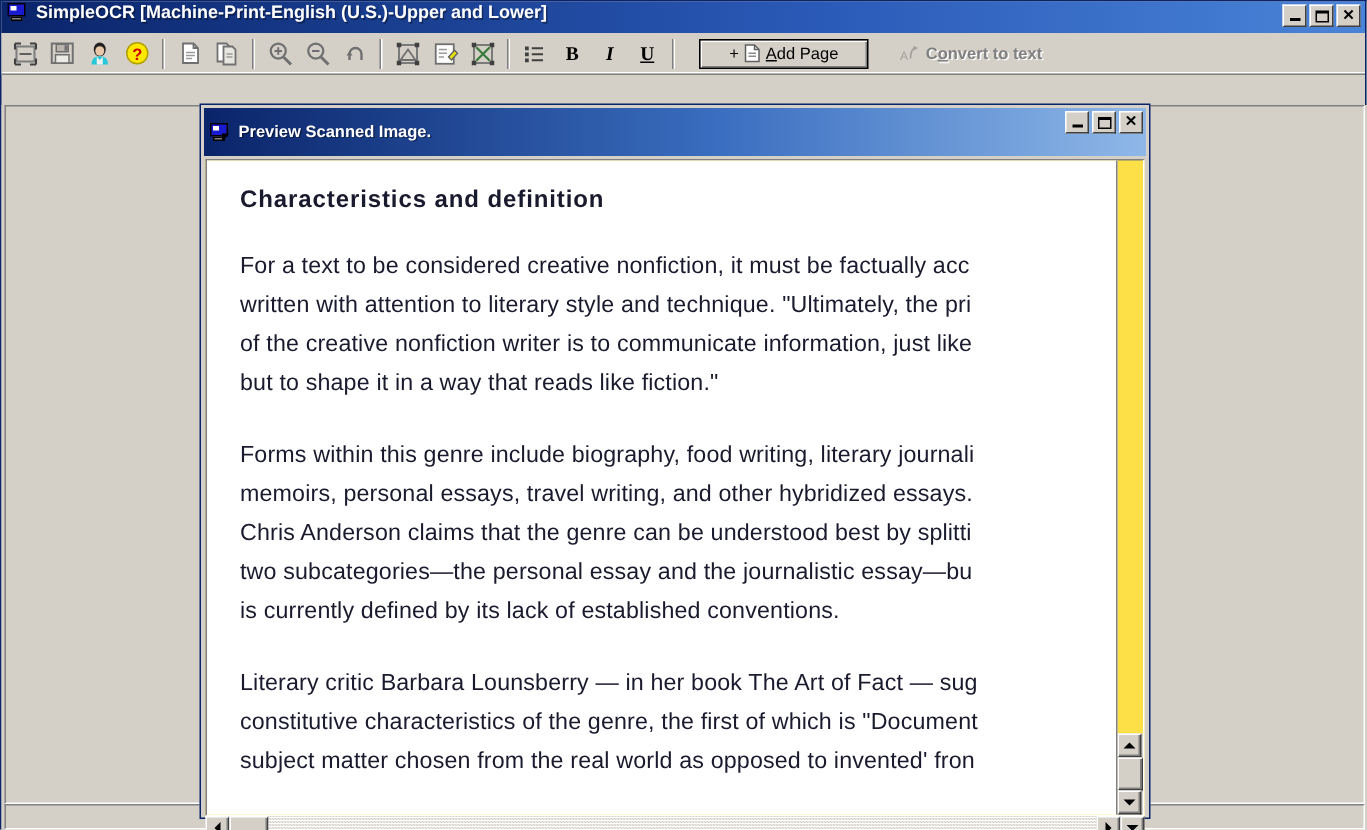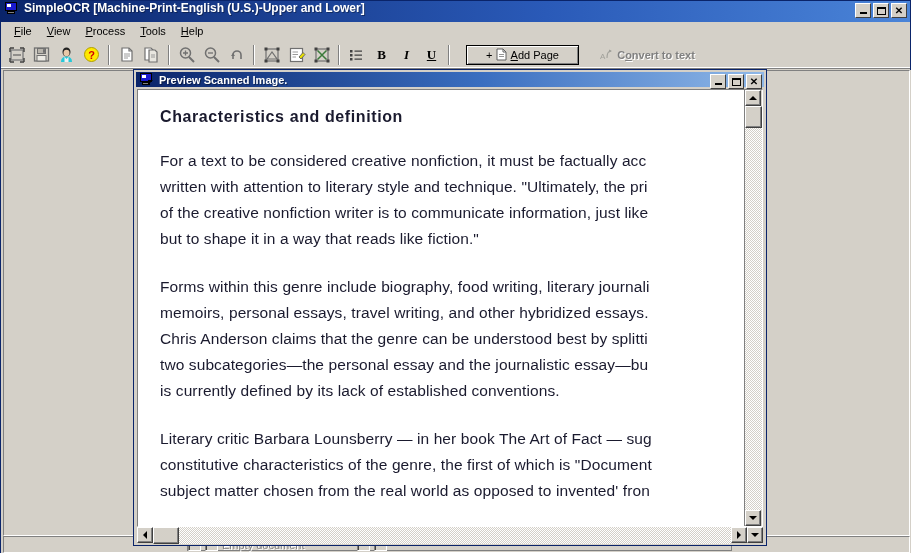--- a/index.html
+++ b/index.html
@@ -199,21 +199,21 @@
   .dialog {
     position: absolute;
     left: 133px; top: 69px;
     width: 634px; height: 477px;
     background: #d4d0c8;
     border: 1px solid #0a246a;
     z-index: 10;
     display: flex; flex-direction: column;
   }
   .dlg-titlebar {
-    height: 15px;
+    height: 32px;
     margin: 2px 2px 0 2px;
     background: linear-gradient(to right, #0a246a 0%, #3a6ec0 55%, #8fb8e8 100%);
     display: flex; align-items: center;
     padding-left: 2px;
     position: relative;
     flex: 0 0 auto;
   }
   .dlg-title-text {
     color: #fff; font-size: 11px; font-weight: bold;
     white-space: nowrap;
@@ -227,22 +227,23 @@
     position: relative;
     display: flex; flex-direction: column;
   }
   .preview-frame {
     flex: 1 1 auto;
     position: relative;
     border-top: 1px solid #808080;
     border-left: 1px solid #808080;
     border-right: 1px solid #fff;
     border-bottom: 1px solid #fff;
-    background: #eab308;
+    background: #fde047;
     display: flex;
+    align-items: flex-end;
   }
   .preview-canvas {
     flex: 1 1 auto;
     background: #ffffff;
     overflow: hidden;
     position: relative;
     border-right: 1px solid #808080;
   }
   .doc-inner {
     padding: 18px 0 0 22px;
@@ -362,27 +363,20 @@
         </span>
       <span class="tbtn">
           <span class="g-max"></span>
         </span>
       <span class="tbtn">
           <span class="g-close">✕</span>
         </span>
     </span>
   </div>
 
-  <div class="menubar">
-    <span class="menu-item"><u>F</u><span>ile</span></span>
-    <span class="menu-item"><u>V</u>iew</span>
-    <span class="menu-item"><u>P</u>rocess</span>
-    <span class="menu-item"><u>T</u>ools</span>
-    <span class="menu-item"><u>H</u>elp</span>
-  </div>
 
   <div class="toolbar">
 
     <div class="tb-btn">
       <svg width="18" height="18" viewBox="0 0 18 18">
         <rect x="3" y="4" width="12" height="10" fill="none" stroke="#808080" stroke-width="1.4"></rect>
         <path d="M2 2 L6 2 M2 2 L2 6 M16 2 L12 2 M16 2 L16 6 M2 16 L6 16 M2 16 L2 12 M16 16 L12 16 M16 16 L16 12" stroke="#404040" stroke-width="1.4" fill="none"></path>
         <path d="M5 9 L13 9" stroke="#606060" stroke-width="1.2"></path>
       </svg>
     </div>

